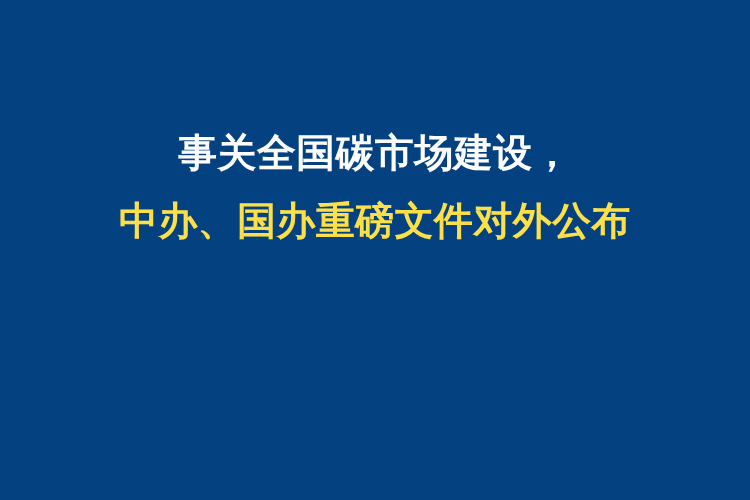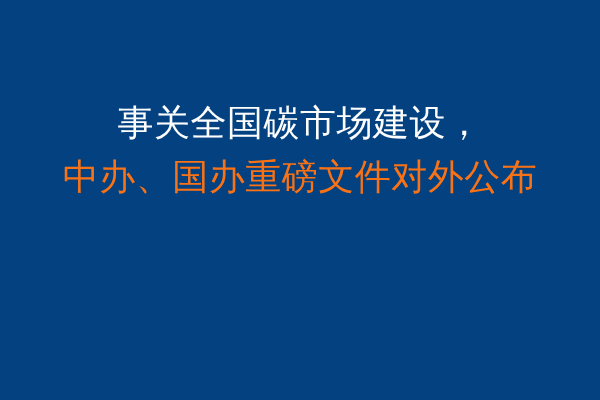--- a/index.html
+++ b/index.html
@@ -36,23 +36,23 @@
     margin-top: -1px;
     padding-bottom: 100px;   
     box-sizing: border-box;
     -webkit-font-smoothing: antialiased;
   }
 
   .headline-line {
     display: block;
     color: #fdfdfd;
     font-family: "Liberation Serif", "DejaVu Serif", serif;
-    font-size: 36px;
+    font-size: 31px;
     line-height: 54px;
-    font-weight: 400;
+    font-weight: 700;
     letter-spacing: 0.5px;
     white-space: nowrap;
     text-rendering: geometricPrecision;
   }
 
   .headline-line.line-1 {
     
     padding-left: 0;
   }
 
@@ -62,17 +62,17 @@
 </style>
 </head>
 <body>
 
 <div class="slide" style="background: rgb(3, 65, 128);">
 
   <div class="headline-block">
 
     <span class="headline-line line-1" style="color: rgb(253, 253, 253);">事关全国碳市场建设，</span>
 
-    <span class="headline-line line-2" style="color: #f97316; text-align: center;">中办、国办重磅文件对外公布</span>
+    <span class="headline-line line-2" style="color: #fde047; text-align: center;">中办、国办重磅文件对外公布</span>
 
   </div>
 
 </div>
 
 </body></html>

